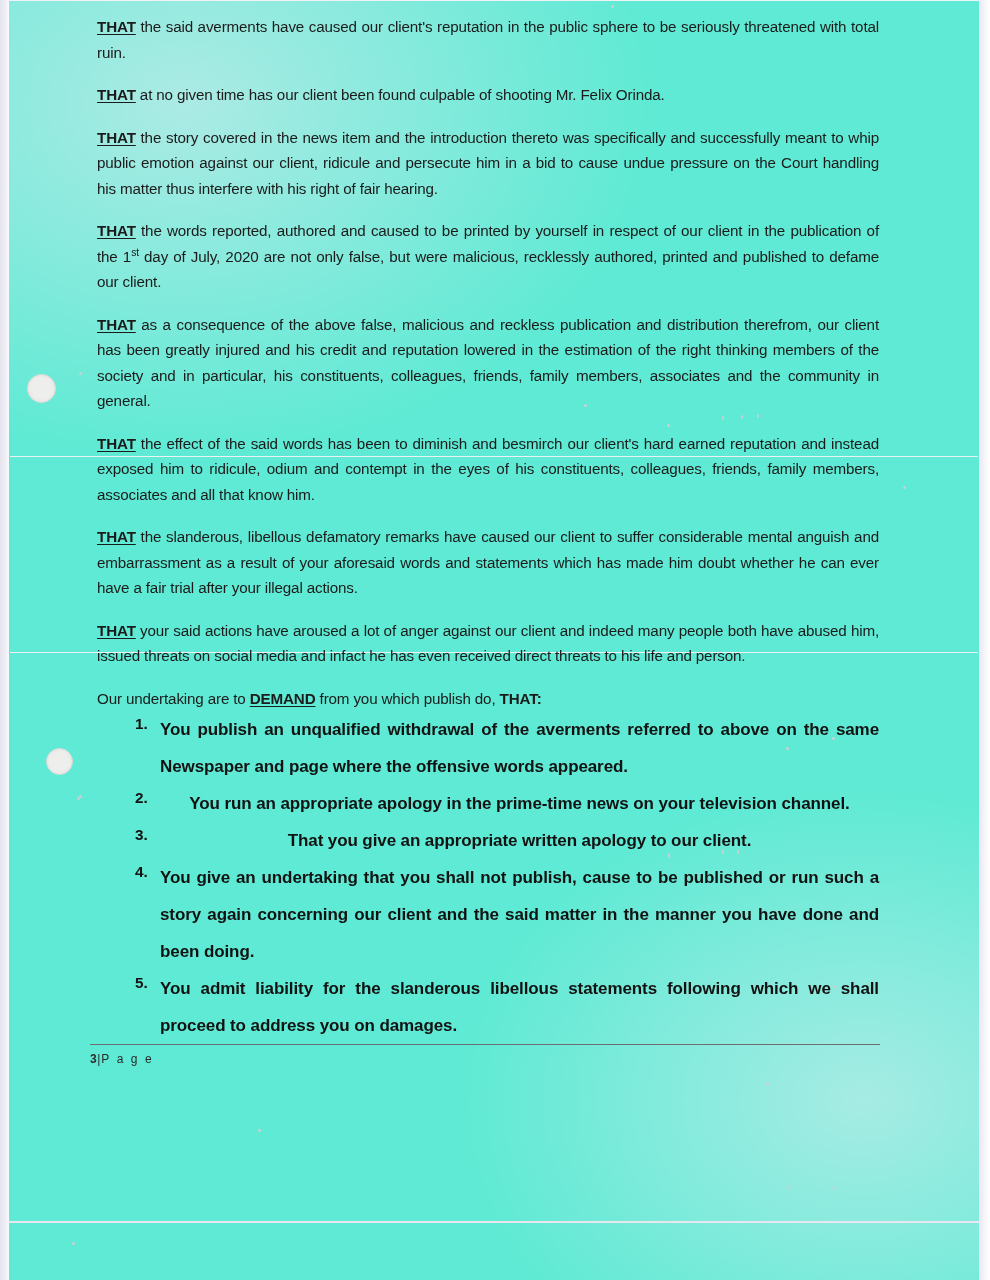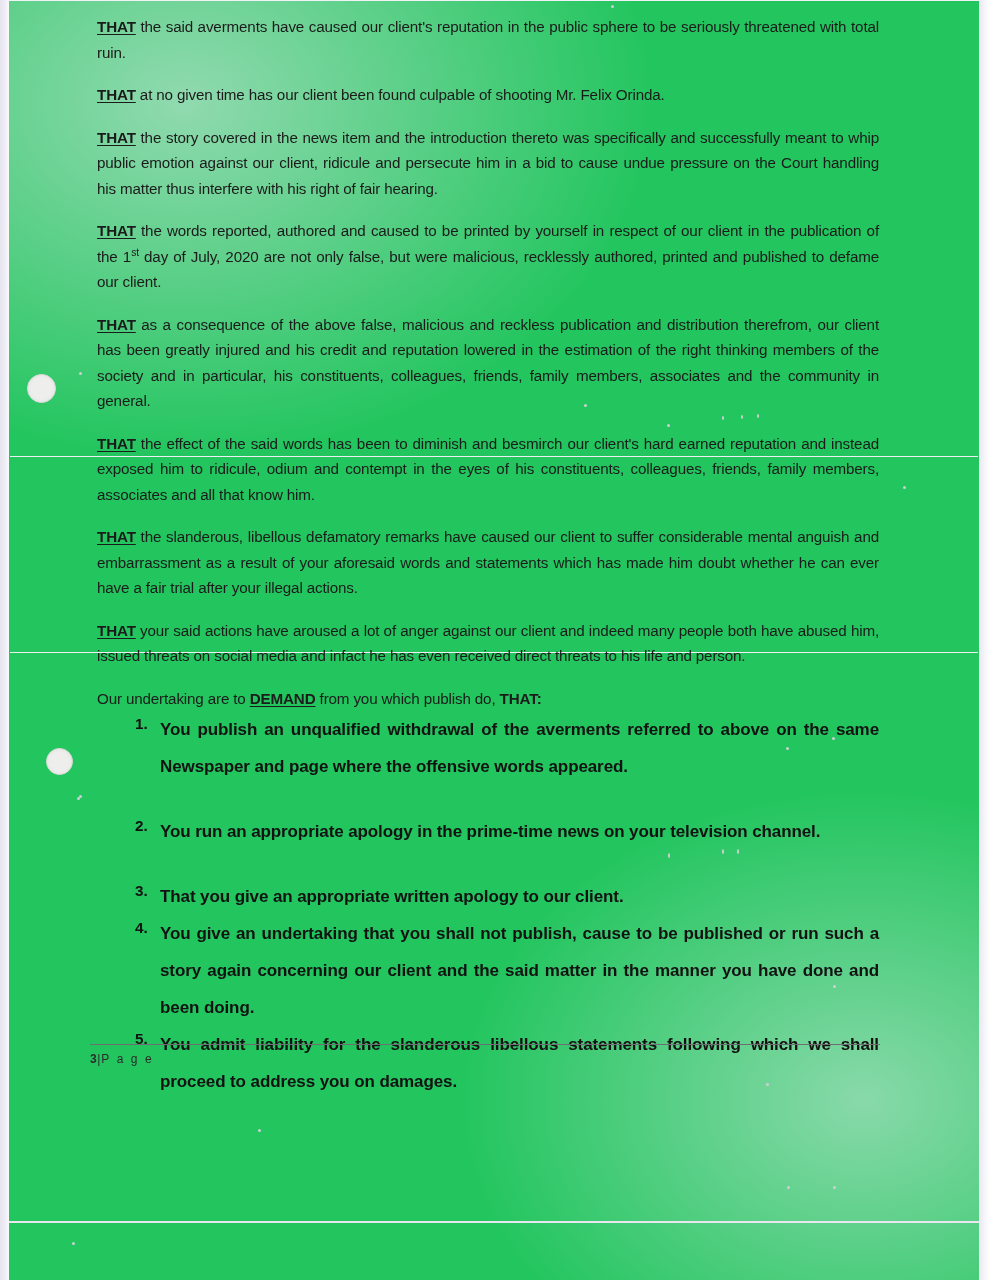--- a/index.html
+++ b/index.html
@@ -13,21 +13,21 @@
     height: 1280px;
     overflow: hidden;
     font-family: "Liberation Sans", sans-serif;
   }
 
   
   #scan-page {
     position: relative;
     width: 990px;
     height: 1280px;
-    background: #22c55e;
+    background: #5eead4;
     box-sizing: border-box;
   }
 
   
   .edge-left {
     position: absolute;
     left: 0; top: 0;
     width: 9px; height: 1280px;
     background: linear-gradient(to right, #e6e4ee 0%, #eceaf3 45%, #fbfbfd 100%);
     pointer-events: none;
@@ -163,21 +163,21 @@
   ol#demand-list li::before {
     content: counter(demand) ".";
     position: absolute;
     left: 38px;
     top: 0;
     font-weight: bold;
     font-size: 15.3px;
     line-height: 26.5px;
     color: #121212;
   }
-  ol#demand-list li.no-justify { text-align: left; margin-top: 28px; }
+  ol#demand-list li.no-justify { text-align: center; }
 
   
   #page-footer {
     position: absolute;
     left: 90px;
     top: 1044px;
     width: 790px;
   }
   #footer-rule {
     width: 790px;

